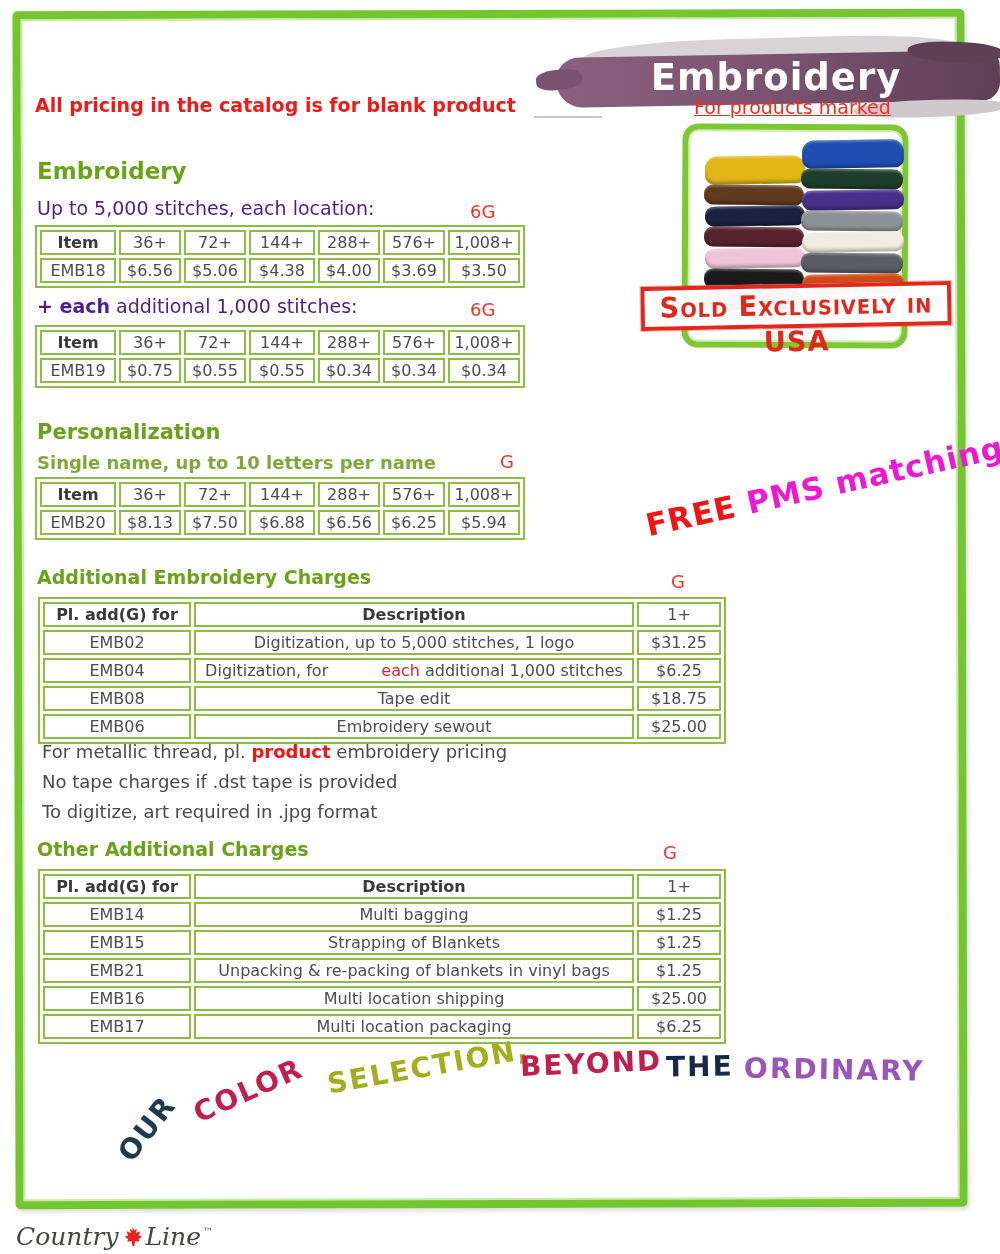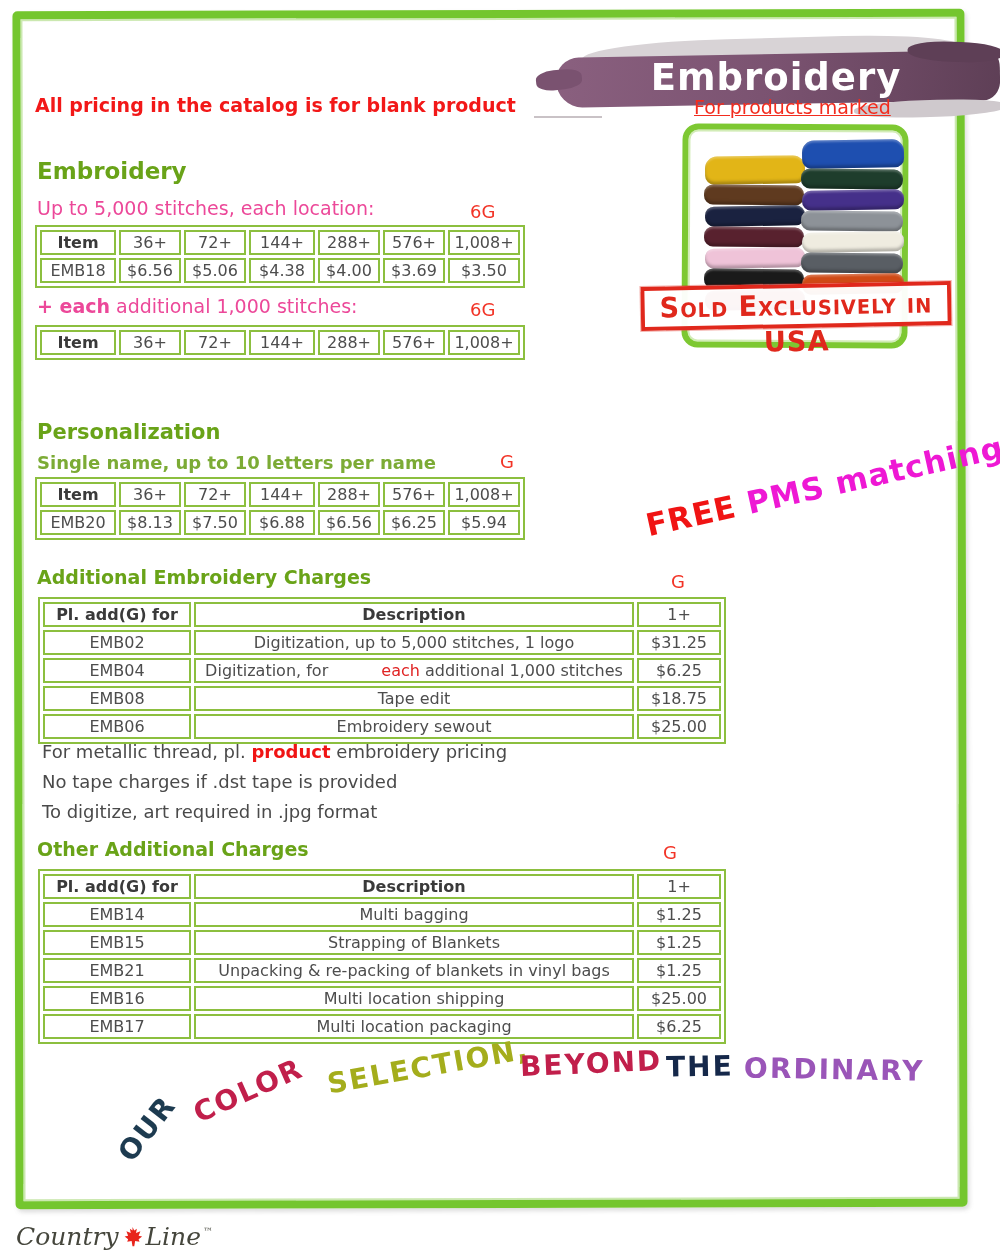--- a/index.html
+++ b/index.html
@@ -45,21 +45,21 @@
   .stamp { left:636px; top:284px; width:320px; height:44px; border:4px solid #e0281c;
     background:rgba(255,255,255,.96); color:#e0281c; font-variant:small-caps; font-weight:bold;
     font-size:28px; text-align:center; line-height:36px; letter-spacing:1px;
     transform:rotate(-1.1deg) scaleX(.97); box-shadow:0 0 0 1px rgba(224,40,28,.35); }
 
   
   .pricing-note { left:35px; top:94px; font-size:19px; font-weight:bold; color:#f21818; }
   .h-green-lg { font-size:23px; font-weight:bold; color:#69a318; }
   .h-green-md { font-size:21px; font-weight:bold; color:#69a318; }
   .h-green-sm { font-size:19px; font-weight:bold; color:#69a318; }
-  .sub-red { font-size:19px; color:#ec4899; }
+  .sub-red { font-size:19px; color:#4c1d95; }
   .sub-green { font-size:18px; color:#7cab35; }
   .marker { font-size:18px; color:#f23326; }
   .bold { font-weight:bold;text-align:right; }
 
   
   table { border-collapse:separate; border-spacing:3px; border:2px solid #8cbf3f; background:#fff; }
   td { border:2px solid #8cbf3f; text-align:center; font-size:16px; color:#4d4d4d; padding:1px 2px; height:22px; vertical-align:middle; }
   .hb { font-weight:bold; color:#3a3a3a; }
   .pc0{width:76px} .pc1{width:62px} .pc2{width:62px} .pc3{width:66px} .pc4{width:62px} .pc5{width:62px} .pc6{width:72px}
   .cc0{width:148px} .cc1{width:440px} .cc2{width:84px}
@@ -155,20 +155,29 @@
     <tbody>
         <tr>
       <td class="hb pc0">Item</td>
       <td class="pc1">36+</td>
       <td class="pc2">72+</td>
       <td class="pc3">144+</td>
       <td class="pc4">288+</td>
       <td class="pc5">576+</td>
       <td class="pc6">1,008+</td>
     </tr>
+    <tr>
+      <td>EMB19</td>
+      <td>$0.75</td>
+      <td>$0.55</td>
+      <td>$0.55</td>
+      <td>$0.34</td>
+      <td>$0.34</td>
+      <td>$0.34</td>
+    </tr>
   </tbody>
     </table>
 
   <div class="abs h-green-md" style="left:37px; top:420px;">Personalization</div>
   <div class="abs sub-green" style="left:37px; top:452px;font-weight:bold;">Single name, up to 10 letters per name</div>
   <div class="abs marker" style="left:500px; top:451px;">G</div>
   <table class="abs" style="left:35px; top:477px;">
     <tbody>
         <tr>
       <td class="hb pc0">Item</td>

